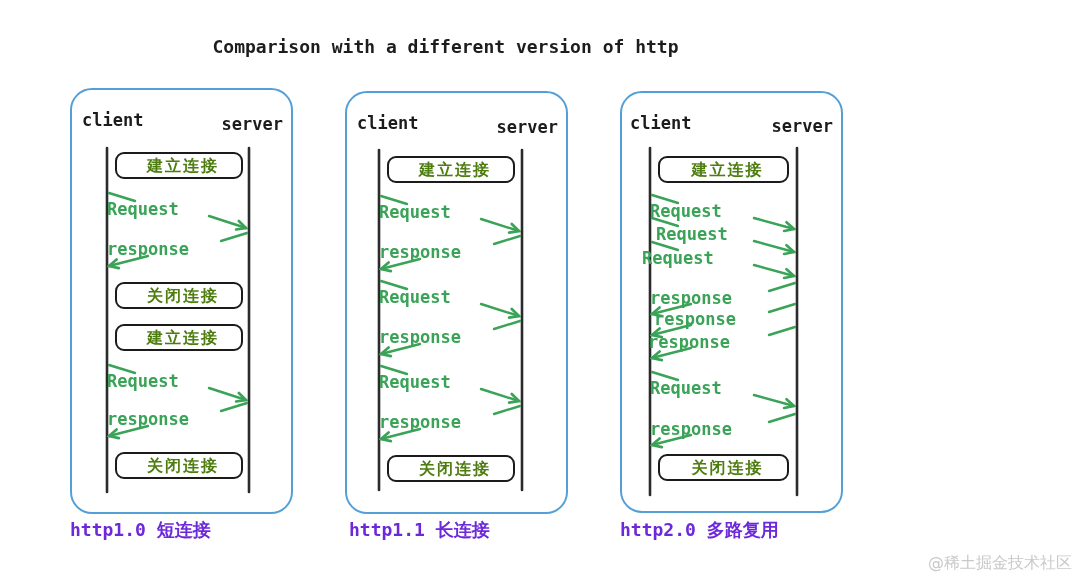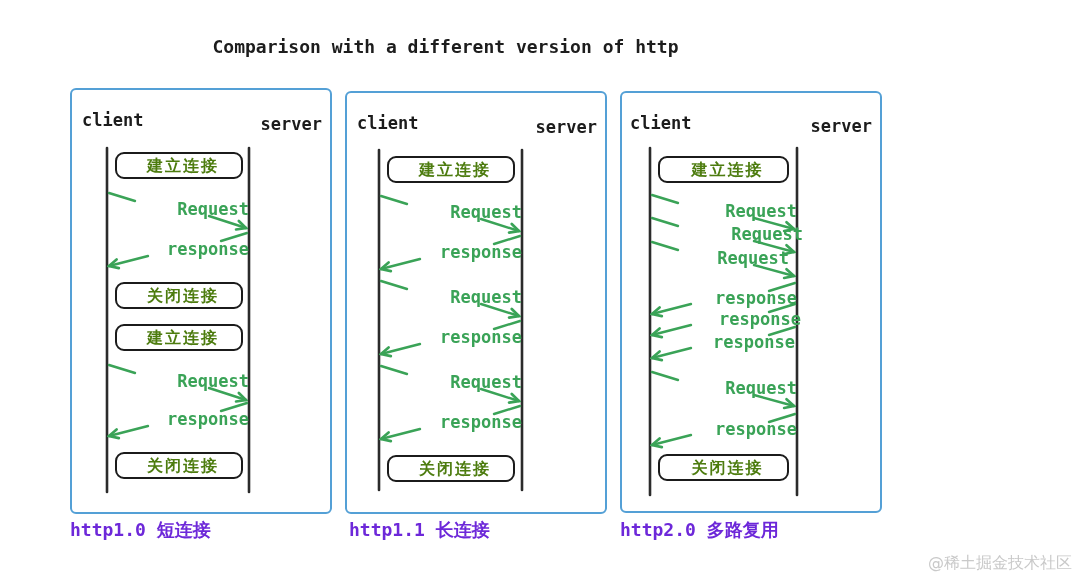--- a/index.html
+++ b/index.html
@@ -6,36 +6,36 @@
   body{
     width:1080px;height:579px;position:relative;background:#ffffff;
     font-family:"DejaVu Sans","Liberation Sans",sans-serif;overflow:hidden;
   }
   #title{
     position:absolute;left:59px;top:36px;width:773px;text-align:center;
     font-family:"DejaVu Sans Mono","Liberation Mono",monospace;
     font-weight:bold;font-size:18px;color:#1d1d1d;letter-spacing:0px;
   }
   .panel{
-    position:absolute;width:262px;border:2px solid #54a0d6;border-radius:6px;
+    position:absolute;width:223px;border:2px solid #54a0d6;border-radius:22px;
     background:#ffffff;box-sizing:border-box;
   }
   .panel svg{position:absolute;left:0;top:0;overflow:visible;}
   .endlab{
     position:absolute;font-family:"DejaVu Sans Mono","Liberation Mono",monospace;
     font-weight:bold;font-size:17px;color:#1c1c1c;white-space:nowrap;
   }
   .cbox{
     position:absolute;box-sizing:border-box;height:27px;
     border:2px solid #1b1b1b;border-radius:9px;background:#ffffff;
     text-align:center;font-size:16px;font-weight:bold;color:#4d7c0f;
     line-height:23px;letter-spacing:2px;z-index:3;padding-left:8px;
   }
   .msg{
-    position:absolute;height:22px;line-height:22px;text-align:right;
+    position:absolute;height:22px;line-height:22px;text-align:left;
     font-family:"DejaVu Sans Mono","Liberation Mono",monospace;
     font-weight:bold;font-size:17px;color:#3aa357;white-space:nowrap;z-index:2;
   }
   .caption{
     position:absolute;width:223px;top:518px;
     font-family:"DejaVu Sans Mono","Liberation Mono",monospace;
     font-weight:bold;font-size:18px;color:#6d28d9;white-space:nowrap;
   }
   #watermark{
     position:absolute;right:8px;bottom:5px;font-size:16px;color:#c9c9c9;

